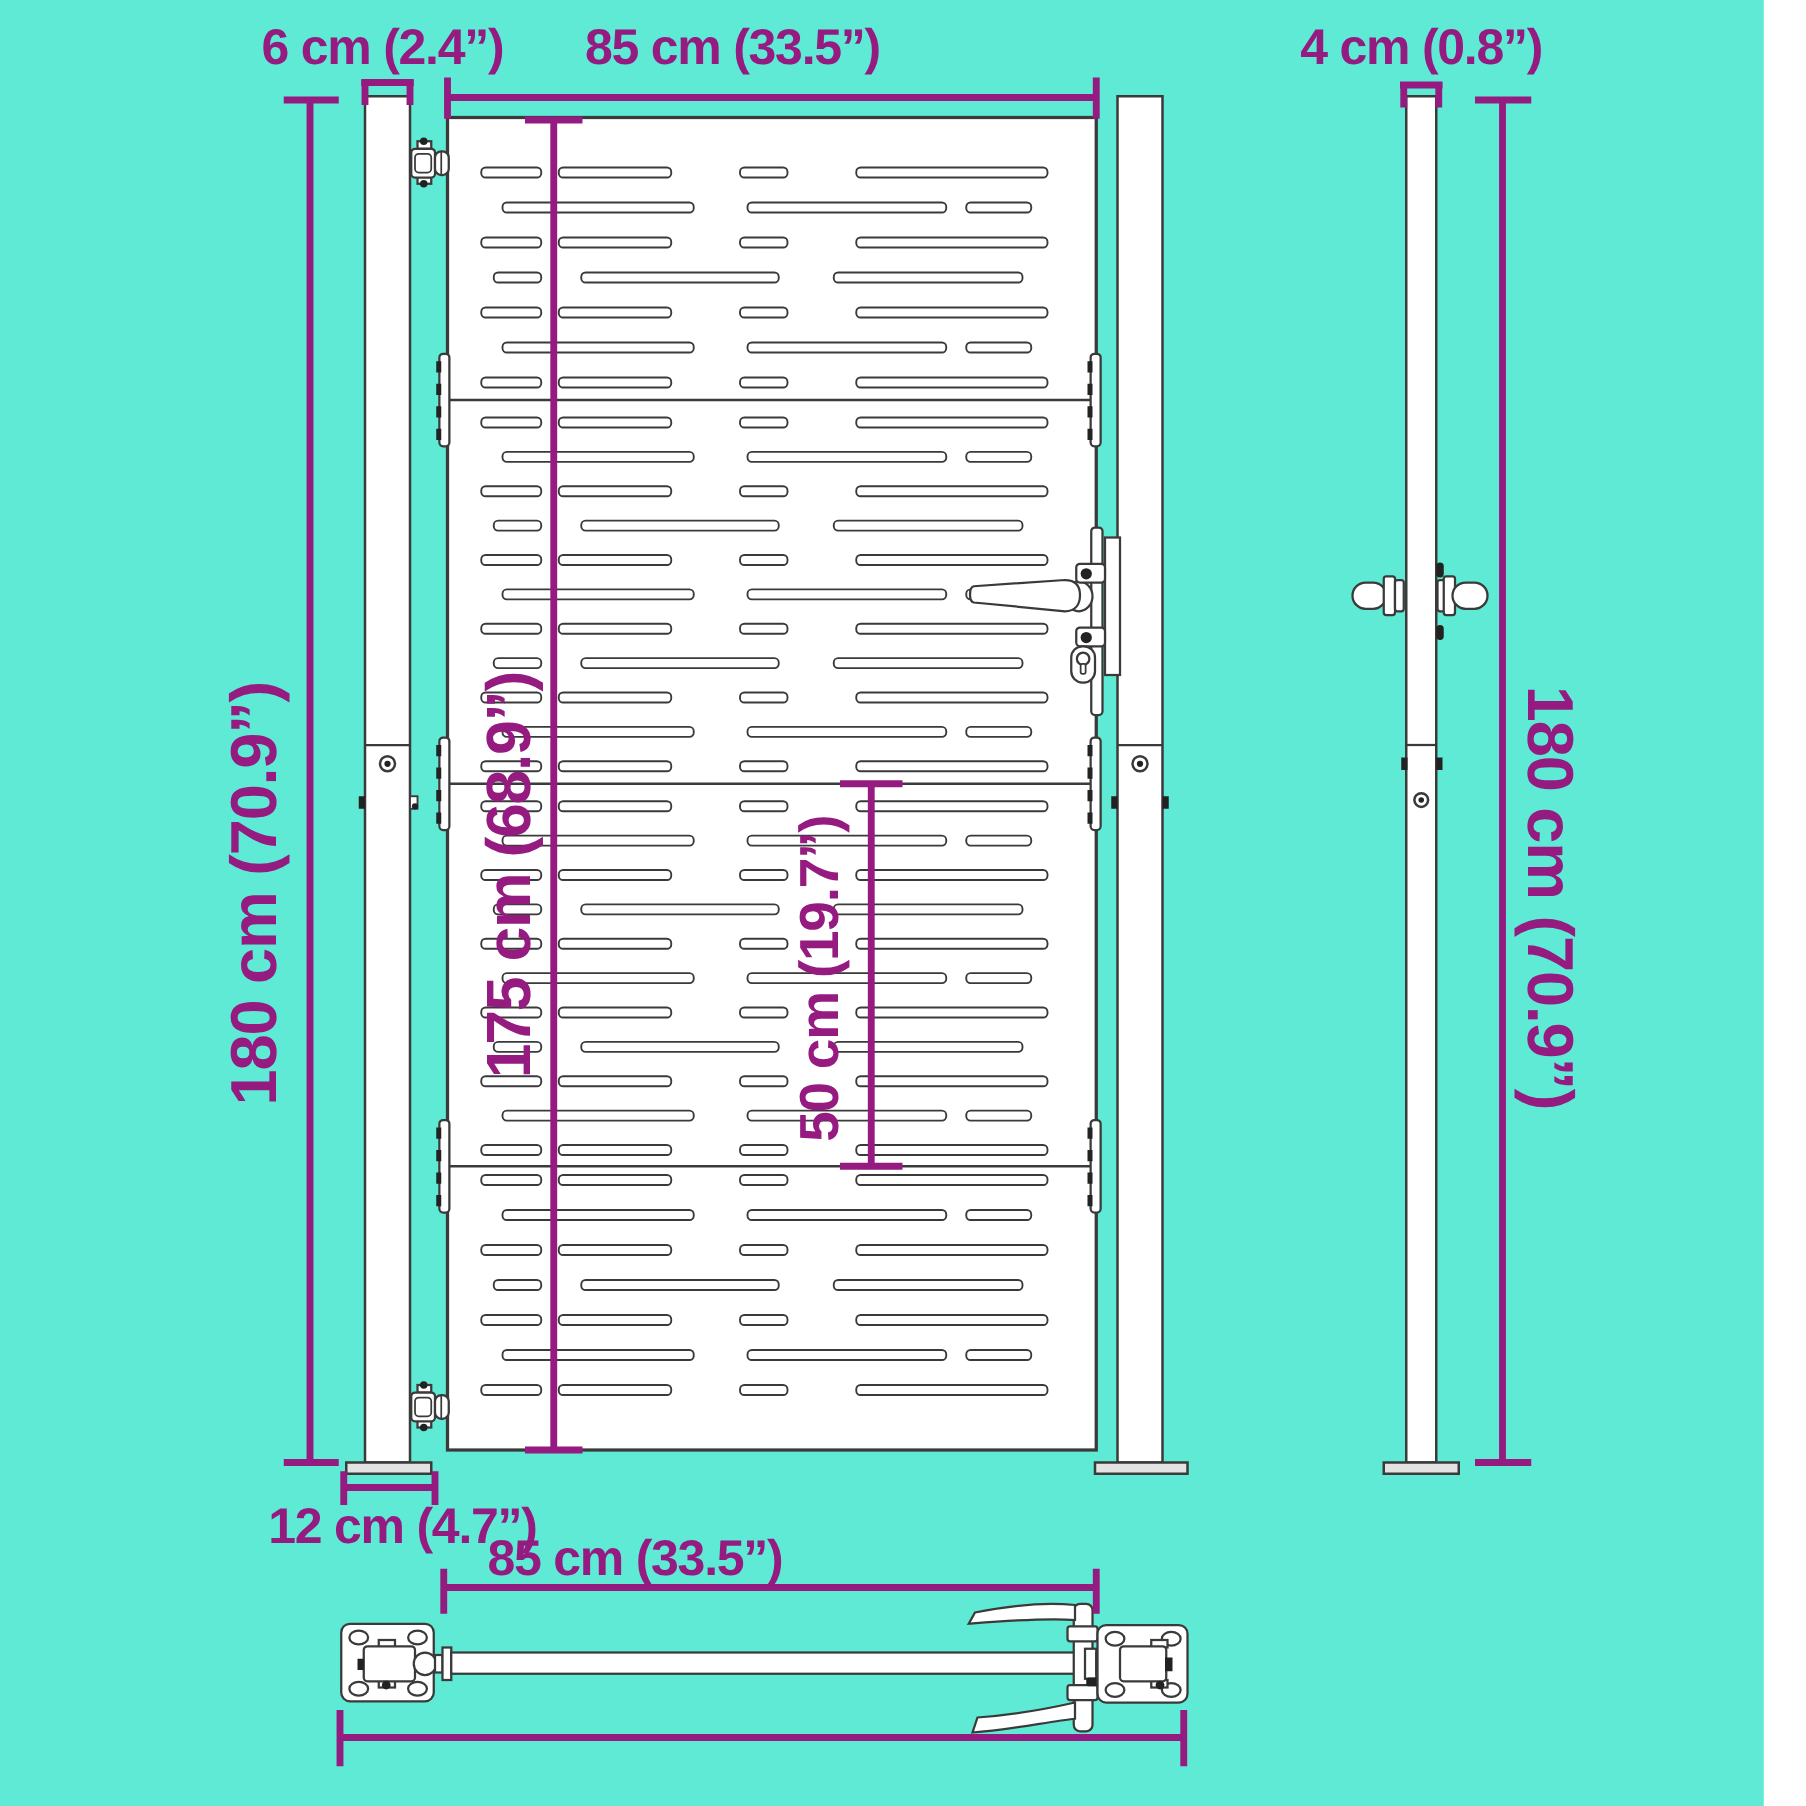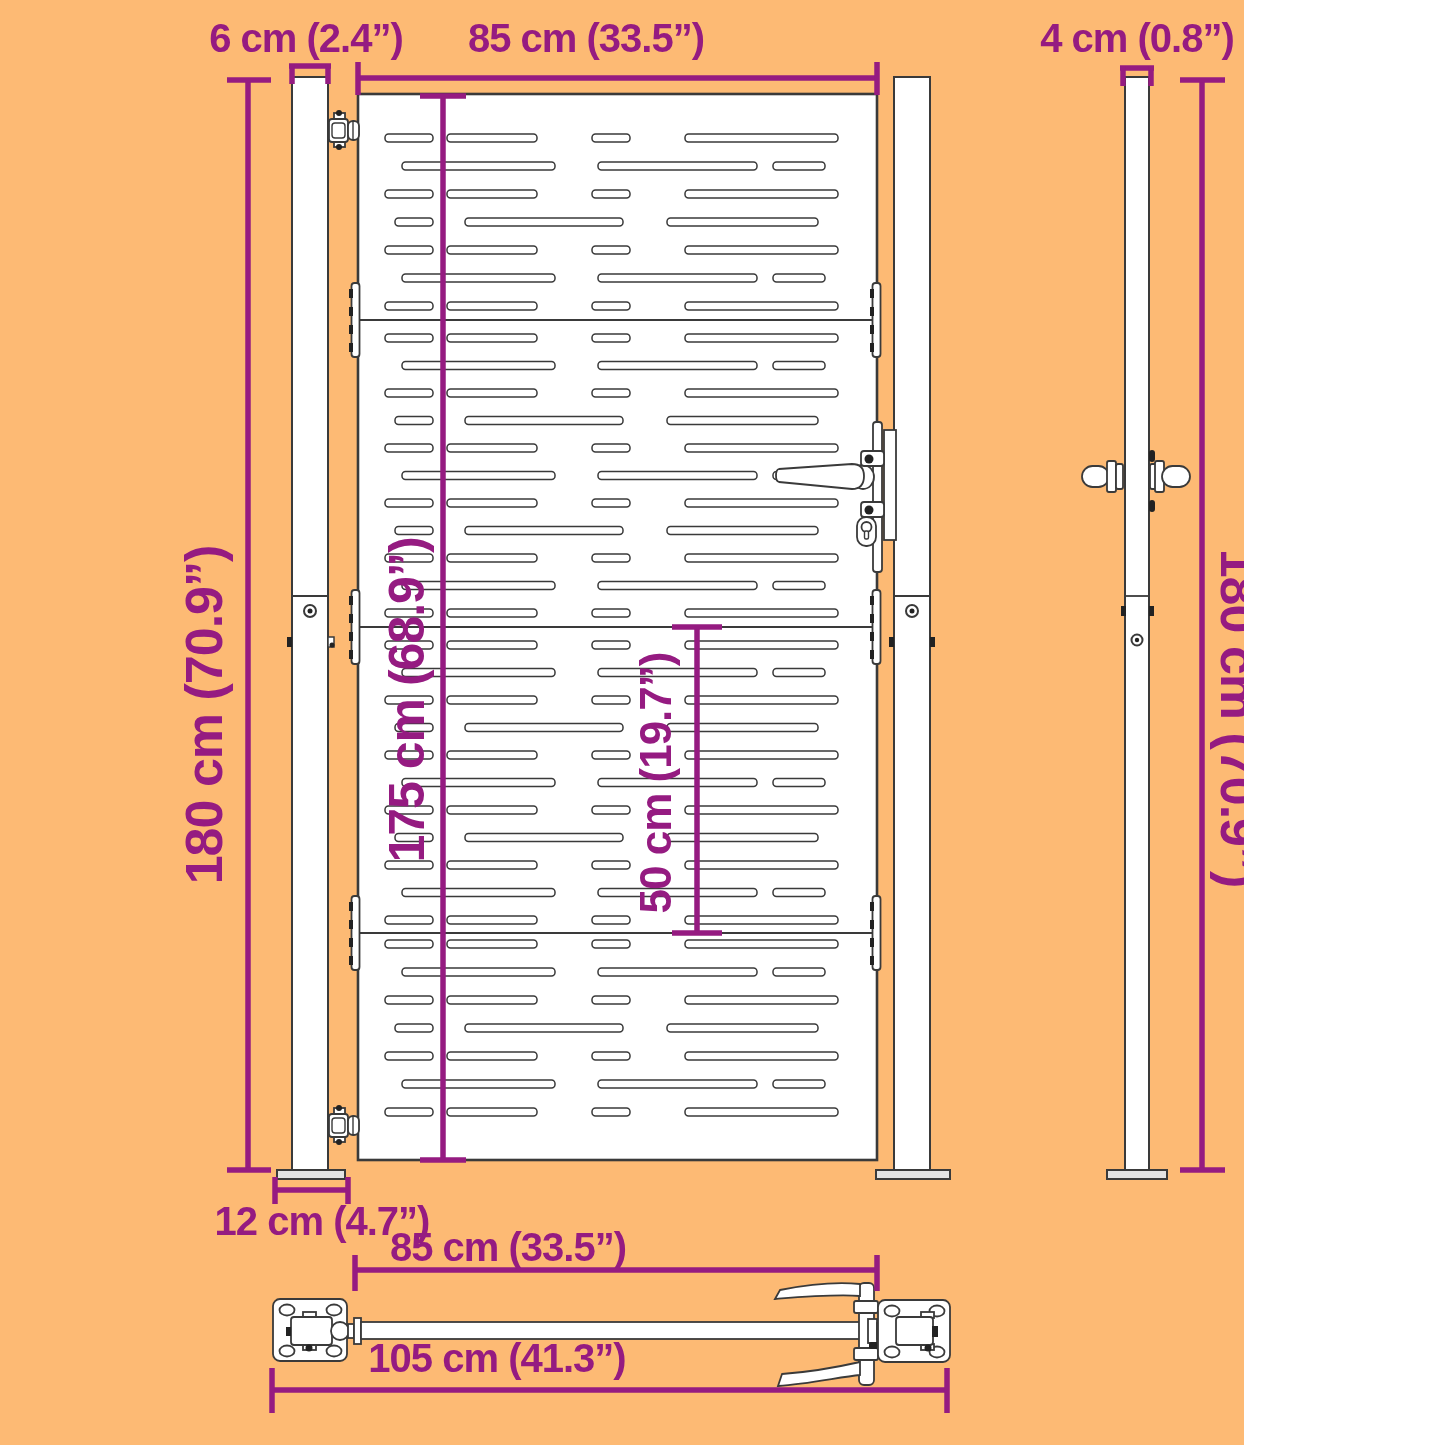--- a/index.html
+++ b/index.html
@@ -1,16 +1,16 @@
 <!DOCTYPE html>
 <html><head>
 <meta charset="utf-8">
 <style>
   html,body{margin:0;padding:0;background:#fff;}
-  .canvas{position:relative;width:1244px;height:1445px;background:#fdba74;overflow:hidden;
+  .canvas{position:relative;width:1411px;height:1445px;background:#5eead4;overflow:hidden;
           font-family:"Liberation Sans", sans-serif;}
   .drawing{position:absolute;left:0;top:0;}
   .dim-label{position:absolute;color:#951b81;font-weight:700;white-space:nowrap;
              transform:translate(-50%,-50%);line-height:1;letter-spacing:-1px;}
   .dim-label.h40{font-size:40px;}
   .dim-label.v52{font-size:52px;transform:translate(-50%,-50%) rotate(-90deg);}
   .dim-label.v50{font-size:50px;transform:translate(-50%,-50%) rotate(-90deg);}
   .dim-label.v44{font-size:44px;transform:translate(-50%,-50%) rotate(-90deg);}
   .dim-label.v52cw{font-size:52px;transform:translate(-50%,-50%) rotate(90deg);}
 </style>
@@ -383,15 +383,14 @@
 
 <div class="dim-label h40" style="left:306px;top:38px;">6 cm (2.4”)</div>
 <div class="dim-label h40" style="left:586px;top:38px;">85 cm (33.5”)</div>
 <div class="dim-label h40" style="left:1137px;top:38px;">4 cm (0.8”)</div>
 <div class="dim-label v52" style="left:204px;top:715px;">180 cm (70.9”)</div>
 <div class="dim-label v50" style="left:407px;top:700px;">175 cm (68.9”)</div>
 <div class="dim-label v44" style="left:656px;top:783px;">50 cm (19.7”)</div>
 <div class="dim-label v52cw" style="left:1239px;top:718px;">180 cm (70.9”)</div>
 <div class="dim-label h40" style="left:322px;top:1221px;">12 cm (4.7”)</div>
 <div class="dim-label h40" style="left:508px;top:1247px;">85 cm (33.5”)</div>
-<div class="dim-label h40" style="left:497px;top:1358px;">105 cm (41.3”)</div>
 
 </div>
 
 </body></html>

